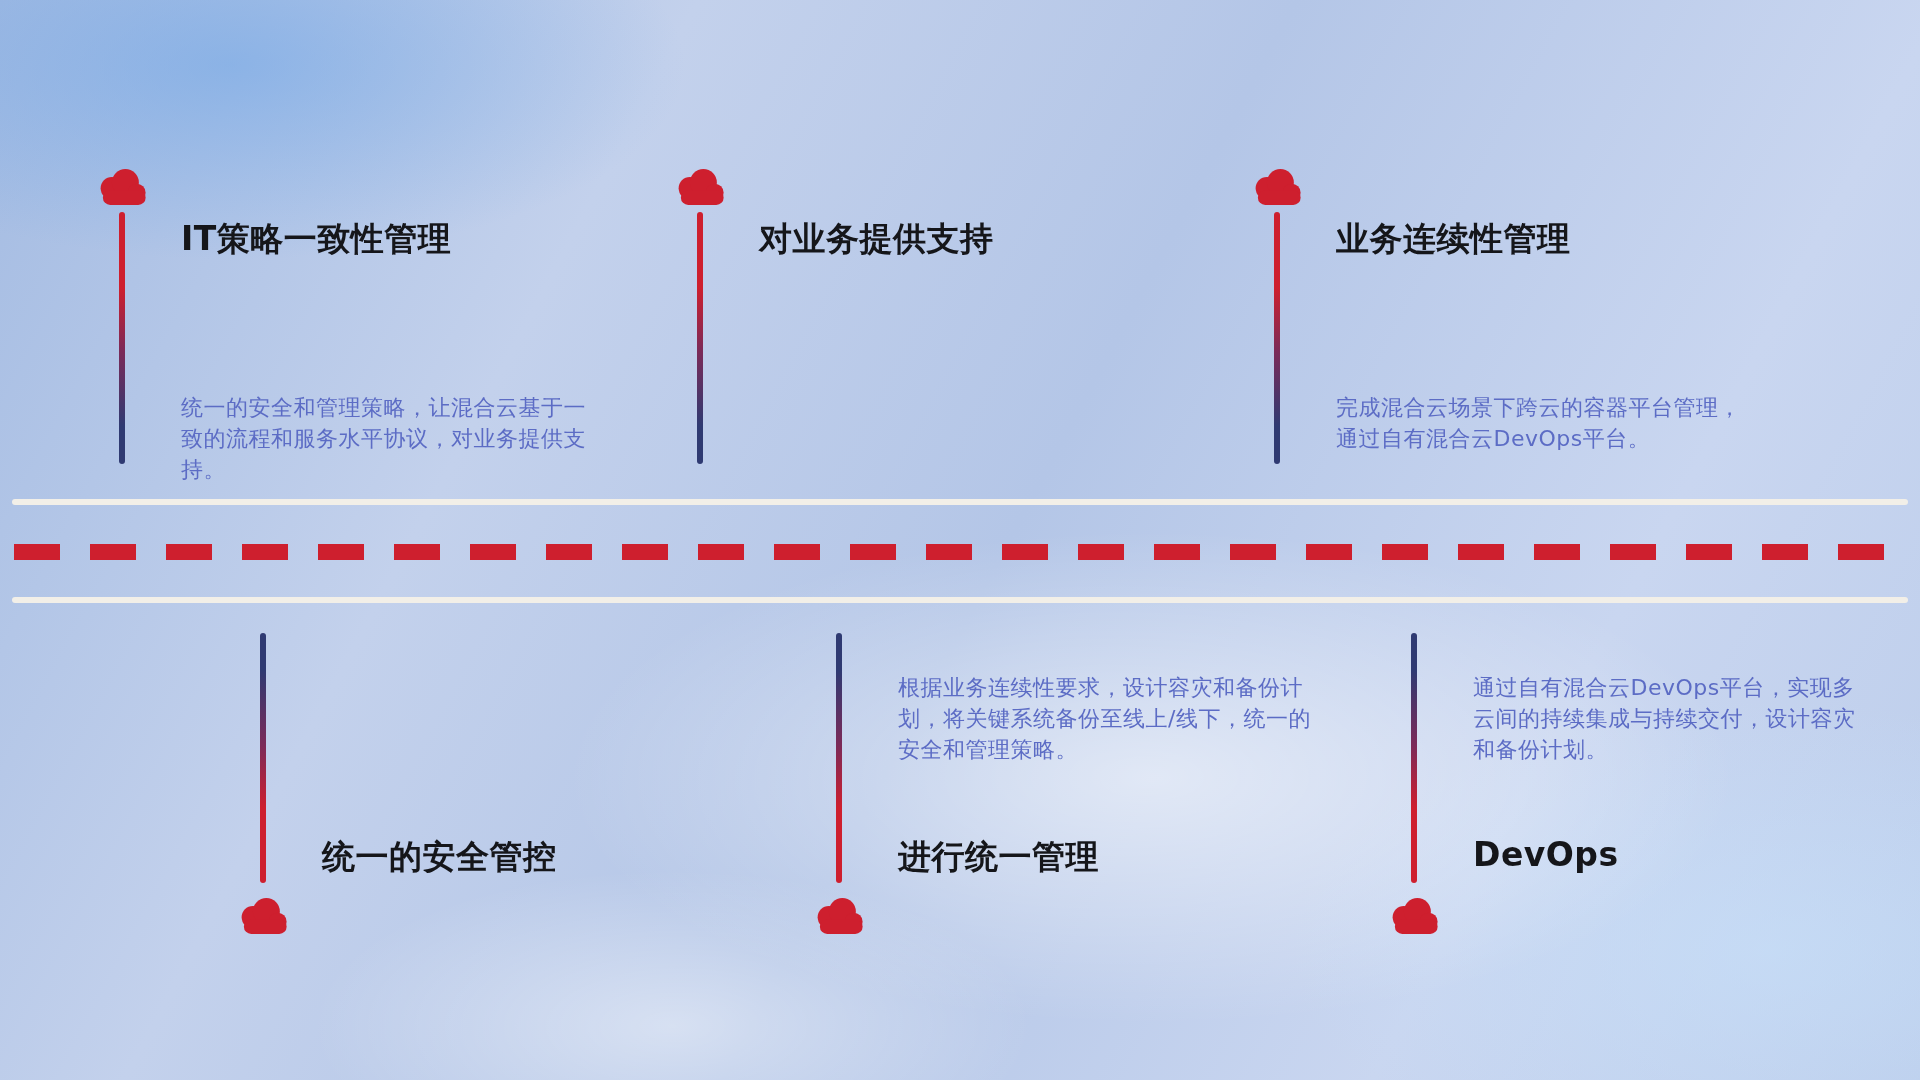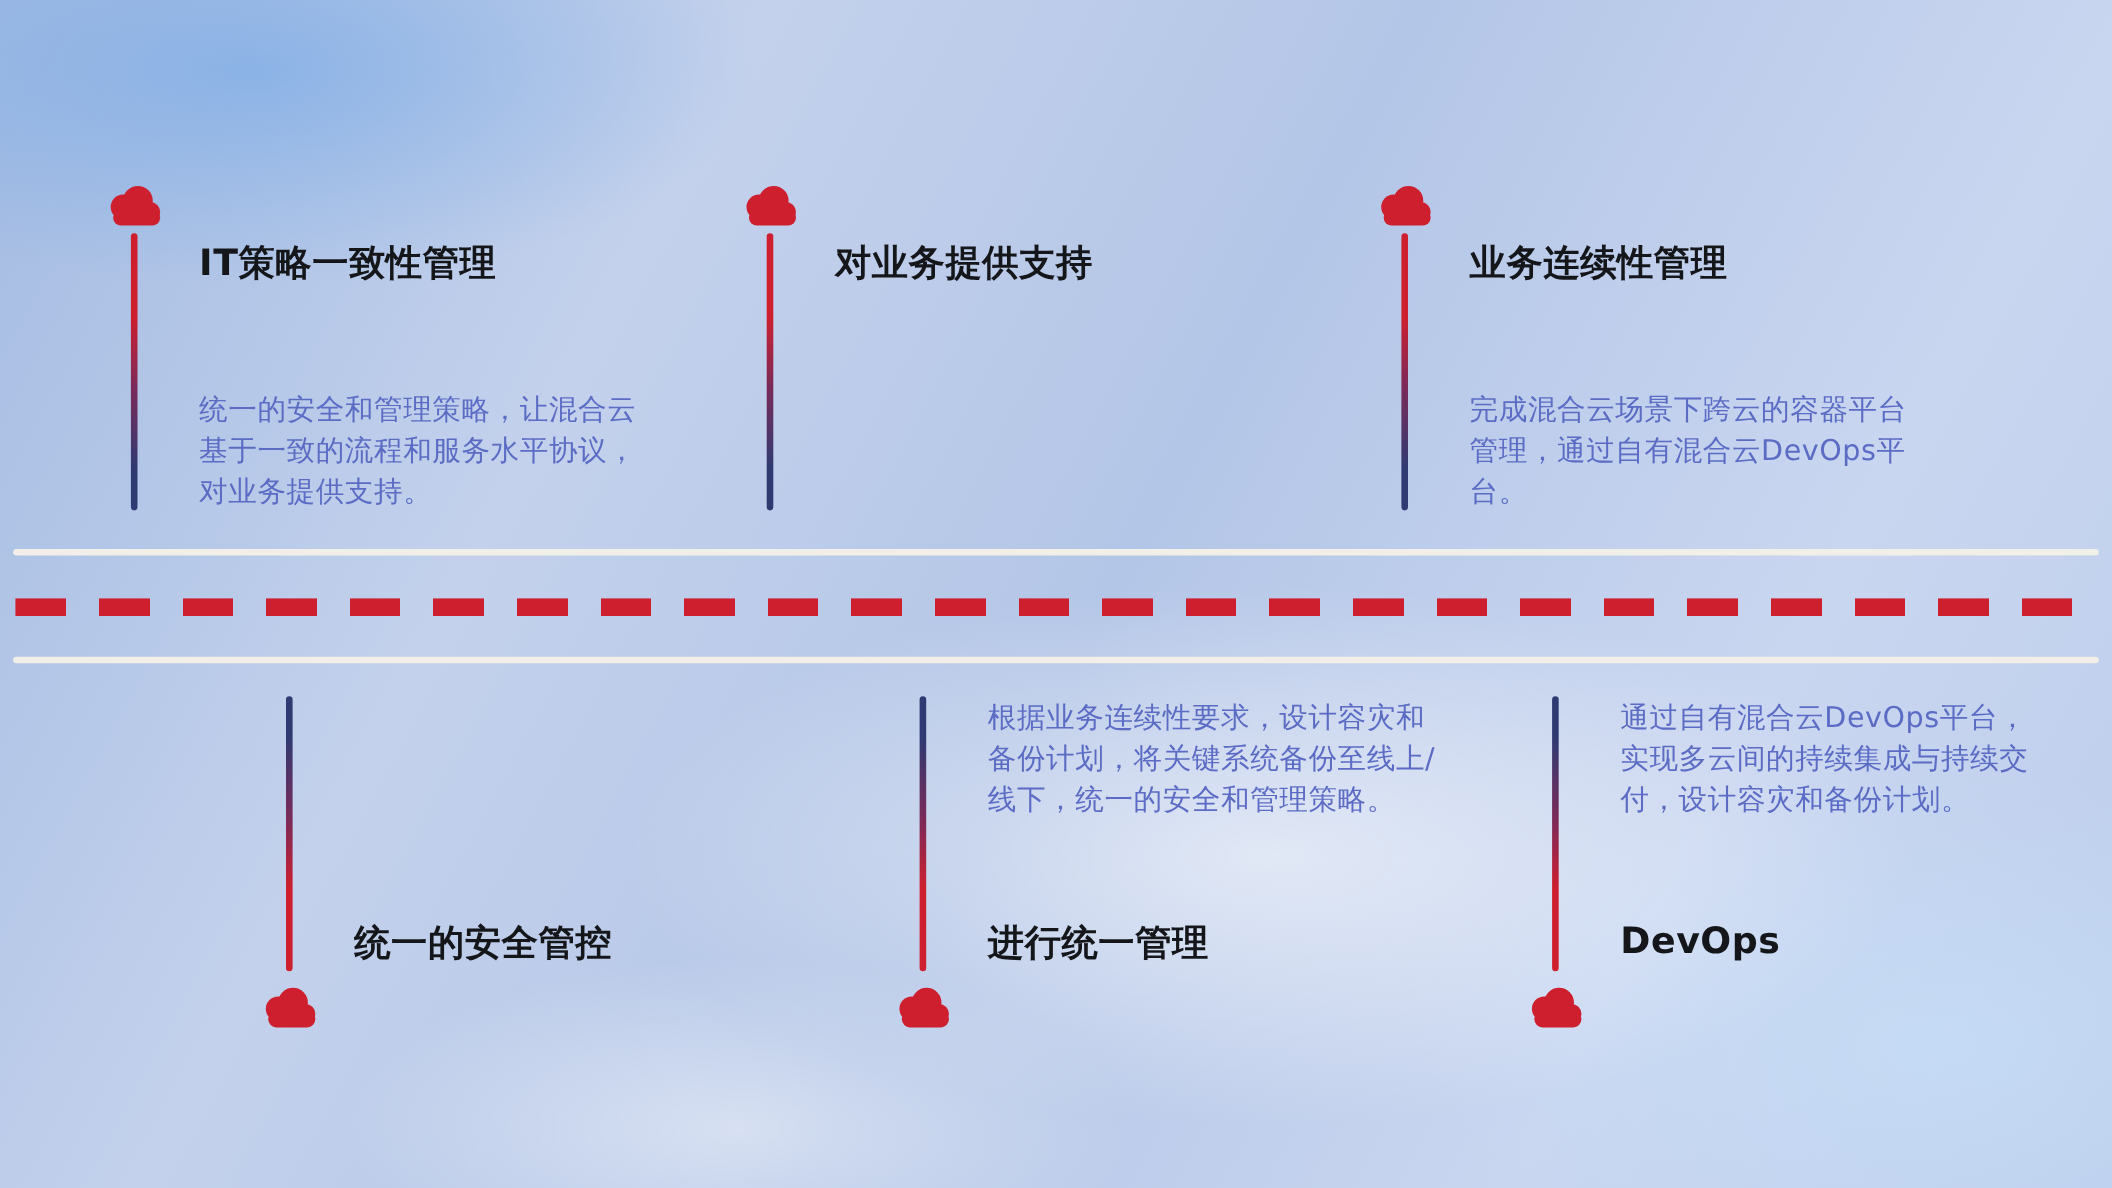--- a/index.html
+++ b/index.html
@@ -92,24 +92,25 @@
     color: var(--title-dark);
     white-space: nowrap;
     letter-spacing: 0.5px;
   }
   .top-row .title { top: 50px; }
   .bottom-row .title { top: 202px; }
 
   .desc {
     position: absolute;
     left: 86px;
-    font-size: 26px;
+    font-size: 22px;
     line-height: 1.42;
     color: var(--desc-blue);
     letter-spacing: 0.5px;
+    margin-top: 37px;
   }
   .top-row .desc { top: 188px; }
   .bottom-row .desc { top: 2px; }
 </style>
 </head>
 <body>
 
 <div class="stage">
 
   <div class="road-line top"></div>

